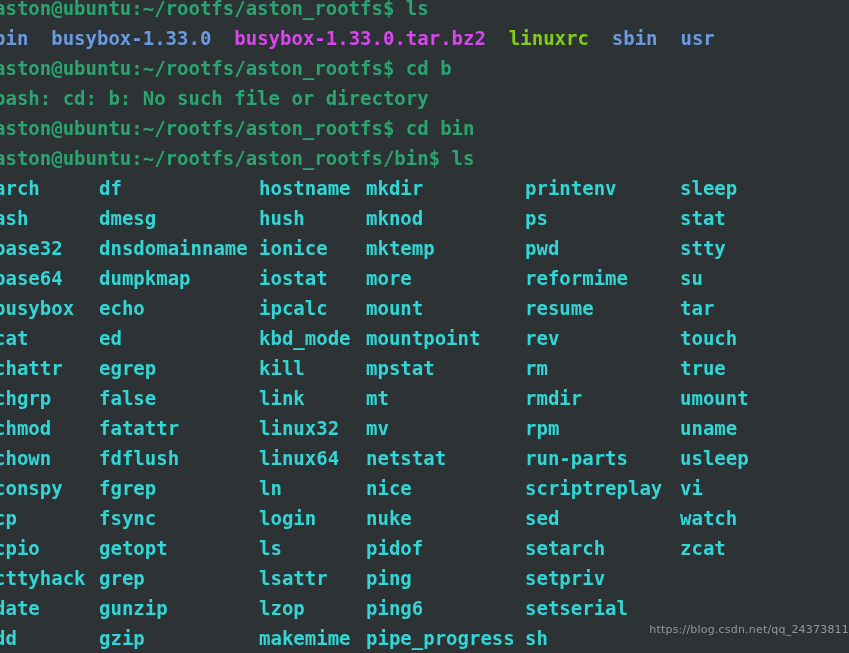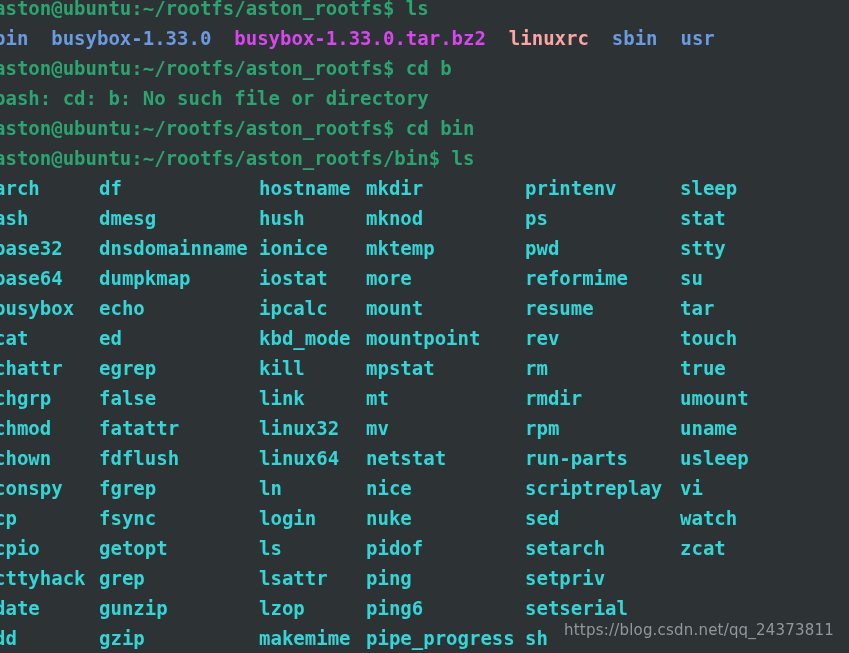--- a/index.html
+++ b/index.html
@@ -35,21 +35,21 @@
     color: #2ba471;
   }
 
   .seg { white-space: pre; }
 
   
   .c-prompt   { color: #2ba471; }
   .c-default  { color: #33d6d6; }
   .c-dir      { color: #6a9ae0; }
   .c-archive  { color: #d946ef; }
-  .c-link     { color: #fca5a5; }
+  .c-link     { color: #84cc16; }
   .c-exec     { color: #9ede2a; }
   .c-error    { color: #2ba471; }
 
   
   .ls-grid {
     position: relative;
     height: 480px;
   }
   .ls-col {
     position: absolute;
@@ -58,25 +58,25 @@
   }
   .ls-item {
     height: 30px;
     line-height: 30px;
     white-space: pre;
     color: #33d6d6;
   }
 
   .watermark {
     position: absolute;
-    right: 15px;
+    right: 0;
     bottom: 8px;
     color: #9aa0a3;
     font-family: "DejaVu Sans", "Liberation Sans", sans-serif;
-    font-size: 15px;
+    font-size: 11px;
     font-weight: normal;
     letter-spacing: 0.2px;
     opacity: 0.92;
   }
 </style>
 </head>
 <body>
 
 <div id="terminal">
   <div id="scroll-area">

